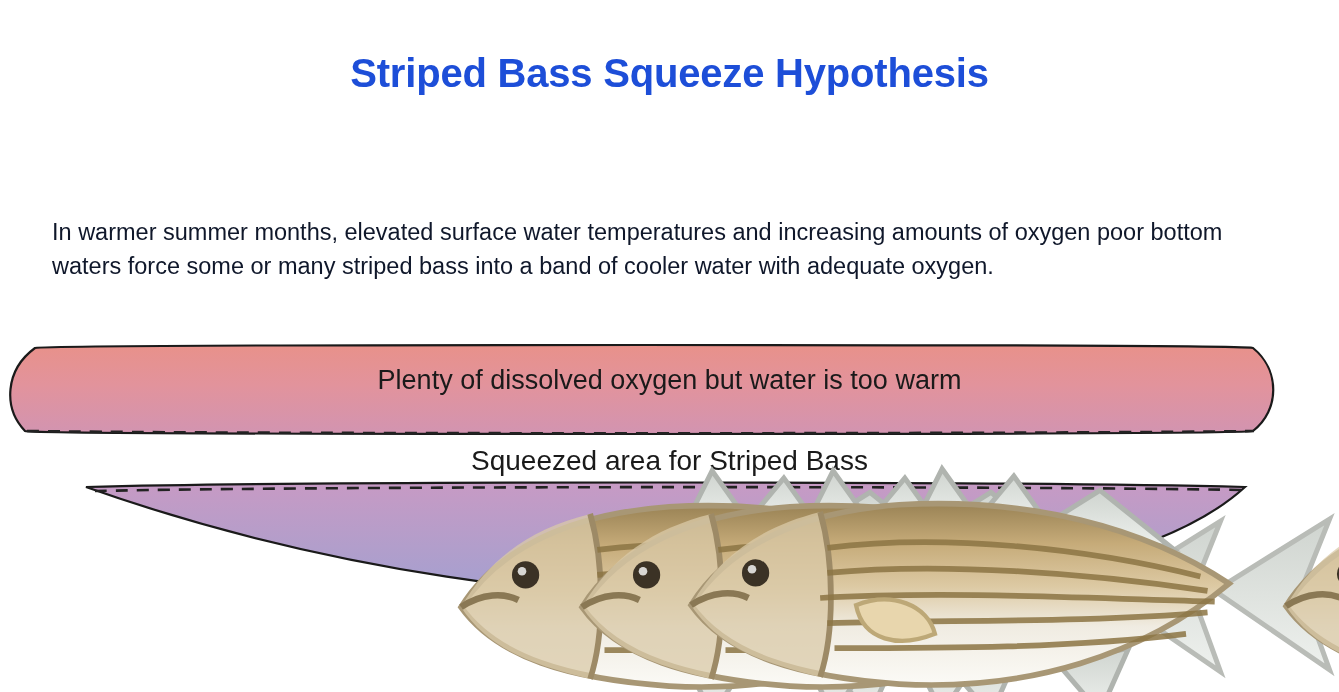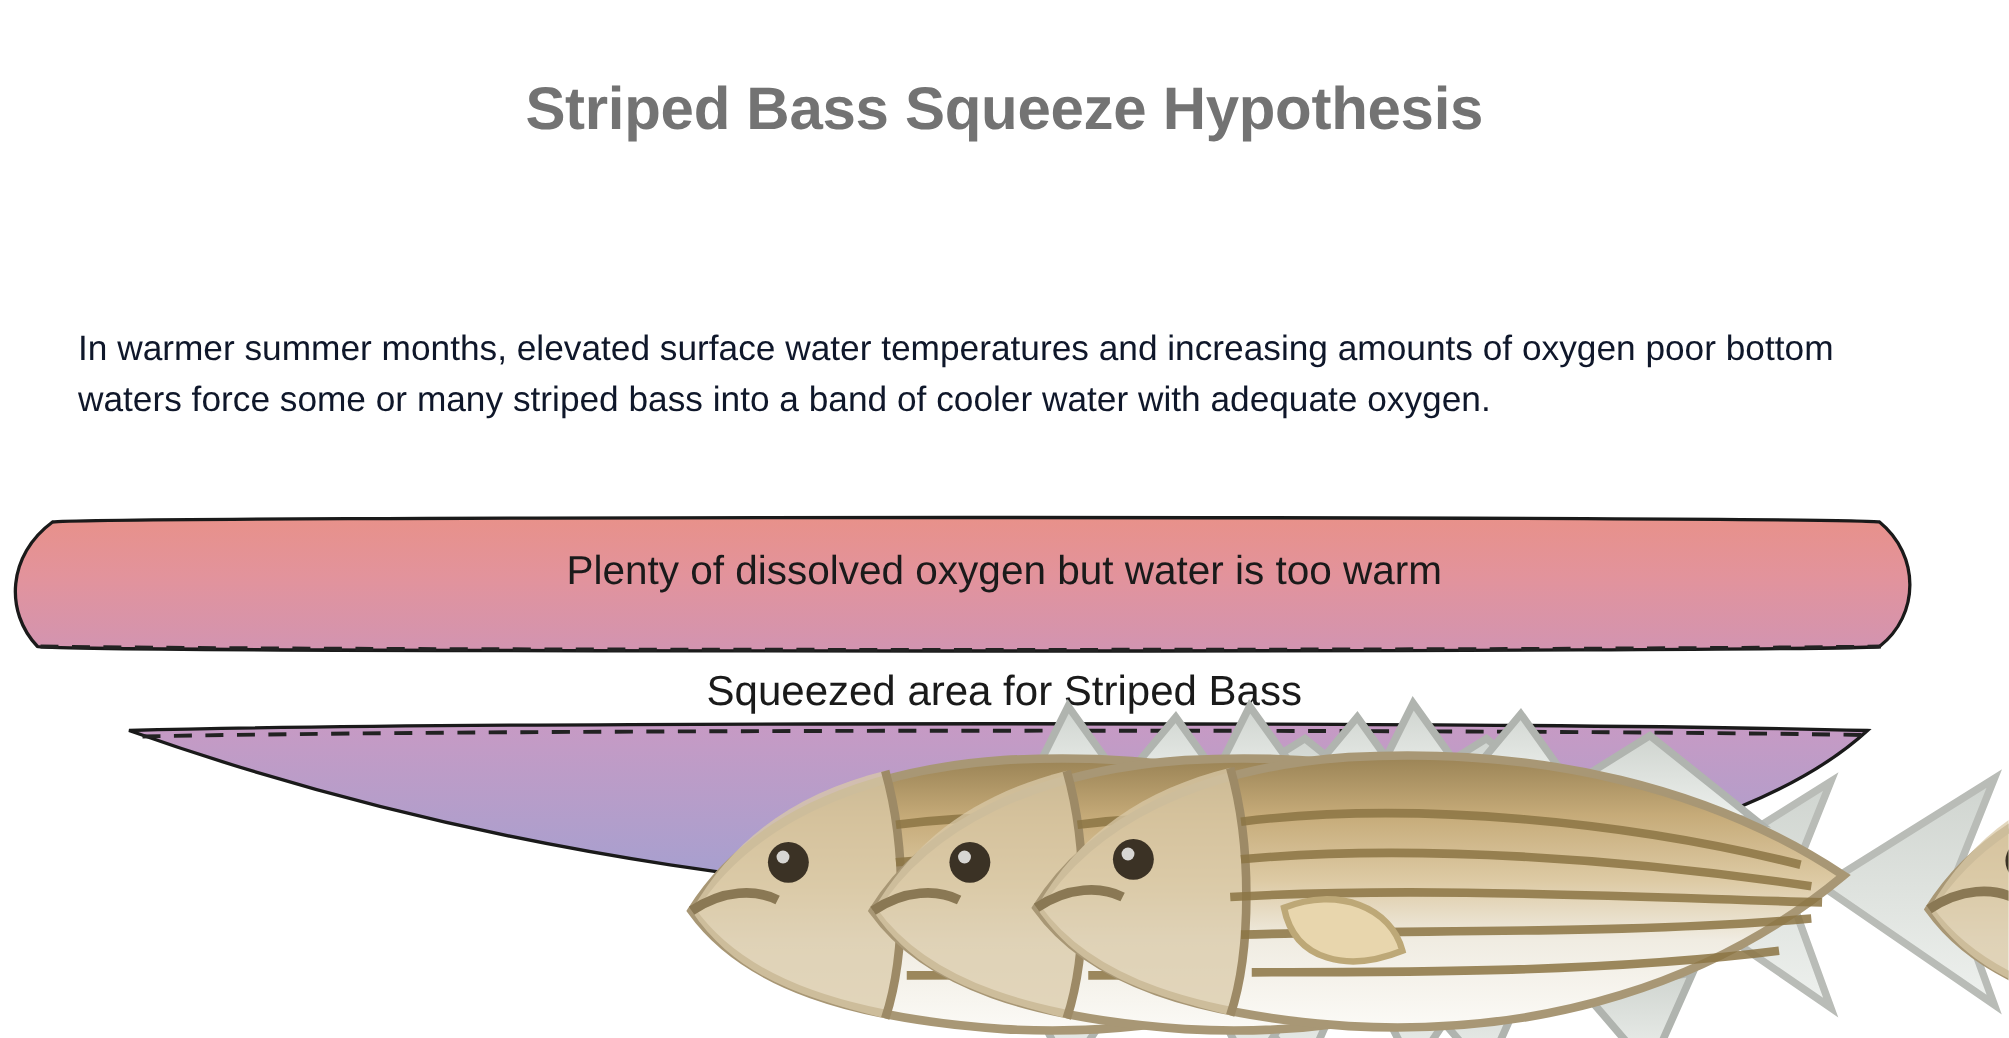--- a/index.html
+++ b/index.html
@@ -20,21 +20,21 @@
   
   #page-title {
     position: absolute;
     left: 0;
     top: 22px;
     width: 1339px;
     text-align: center;
     font-size: 40px;
     font-weight: bold;
     letter-spacing: -0.2px;
-    color: #737373;
+    color: #1d4ed8;
     line-height: 1.2;
   }
 
   
   #intro-paragraph {
     position: absolute;
     left: 52px;
     top: 191px;
     width: 1240px;
     font-size: 23.5px;

